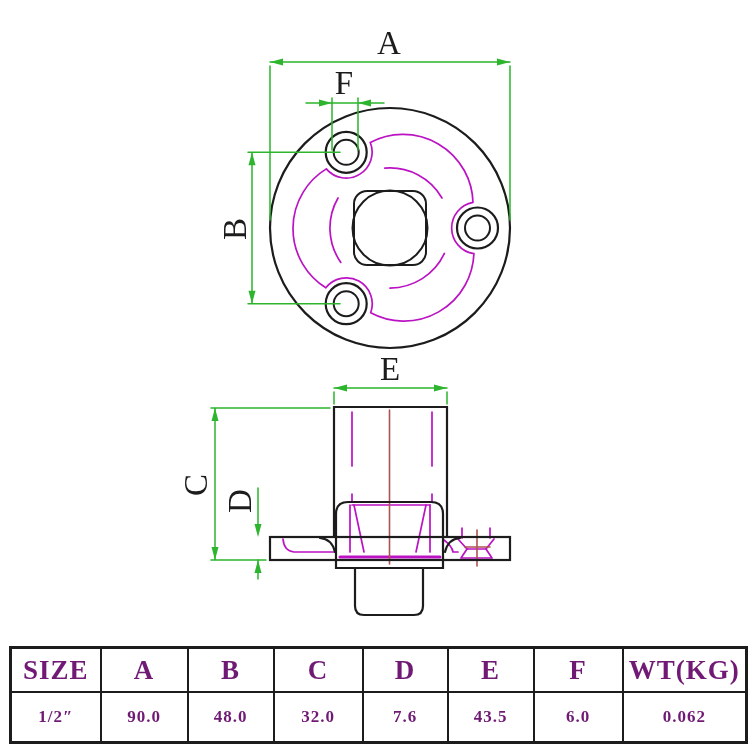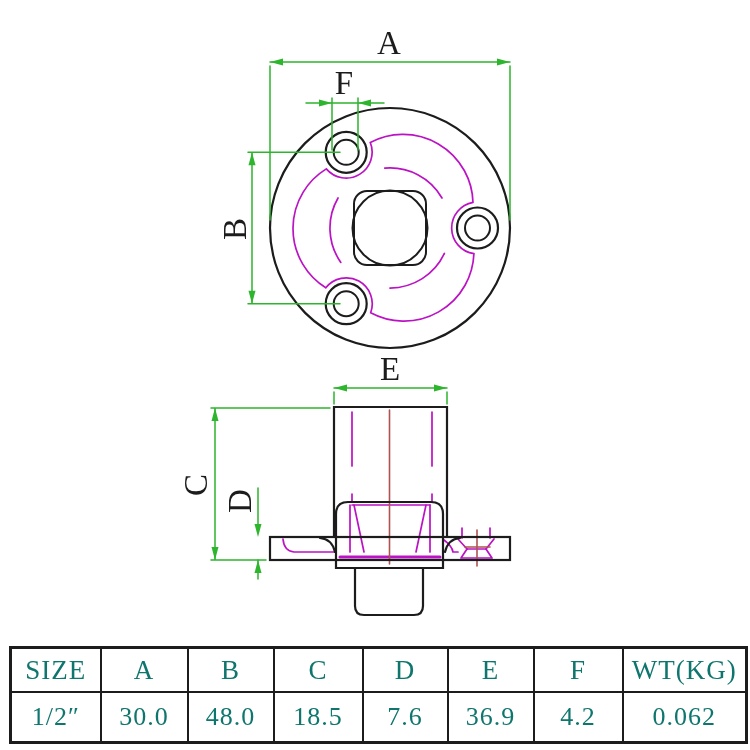--- a/index.html
+++ b/index.html
@@ -2,24 +2,24 @@
 <html><head>
 <meta charset="utf-8">
 <style>
   html,body{margin:0;padding:0;background:#ffffff;}
   body{width:750px;height:750px;position:relative;font-family:"Liberation Serif",serif;}
   #drawing{position:absolute;left:0;top:0;}
   .dim-label{font-family:"Liberation Serif",serif;font-size:33px;fill:#1c1c1c;}
   #spec-table{position:absolute;left:9px;top:646px;width:736px;height:93px;
               border-collapse:collapse;table-layout:fixed;background:#ffffff;}
   #spec-table th,#spec-table td{border:2px solid #1c1c1c;text-align:center;vertical-align:middle;
-              font-weight:normal;color:#0f766e;padding:0;}
+              font-weight:bold;color:#701a75;padding:0;}
   #spec-table{border:3px solid #1c1c1c;}
   #spec-table th{font-size:27px;height:42px;letter-spacing:1px;}
-  #spec-table td{font-size:26px;height:48px;letter-spacing:1px;}
+  #spec-table td{font-size:17px;height:48px;letter-spacing:1px;}
 </style>
 </head>
 <body>
 
 <svg id="drawing" width="750" height="750" viewBox="0 0 750 750" xmlns="http://www.w3.org/2000/svg">
 
   <g fill="none" stroke-linecap="round">
 
     <g stroke="#bb12c4" stroke-width="1.7">
       <path d="M 473.0 202.4
@@ -145,22 +145,22 @@
     <th>A</th>
     <th>B</th>
     <th>C</th>
     <th>D</th>
     <th>E</th>
     <th>F</th>
     <th>WT(KG)</th>
   </tr>
   <tr>
     <td>1/2″</td>
-    <td>30.0</td>
+    <td>90.0</td>
     <td>48.0</td>
-    <td>18.5</td>
+    <td>32.0</td>
     <td>7.6</td>
-    <td>36.9</td>
-    <td>4.2</td>
+    <td>43.5</td>
+    <td>6.0</td>
     <td>0.062</td>
   </tr>
 </tbody>
   </table>
 
 </body></html>

